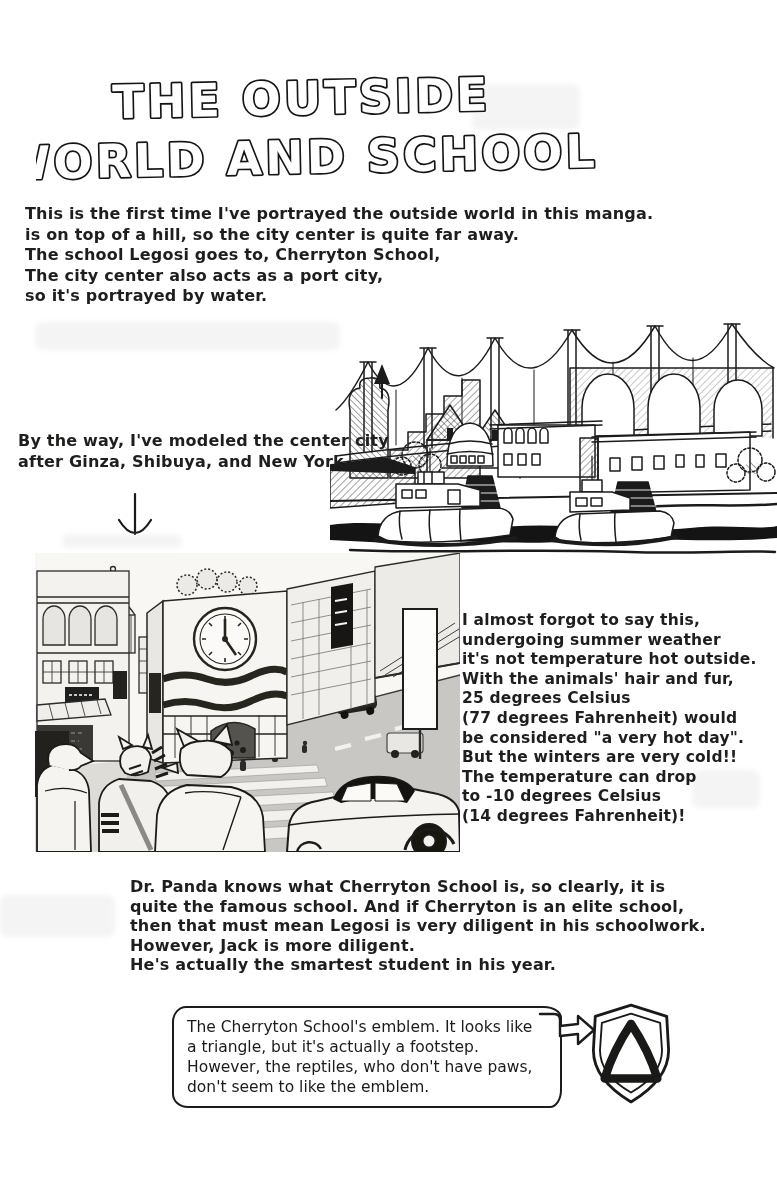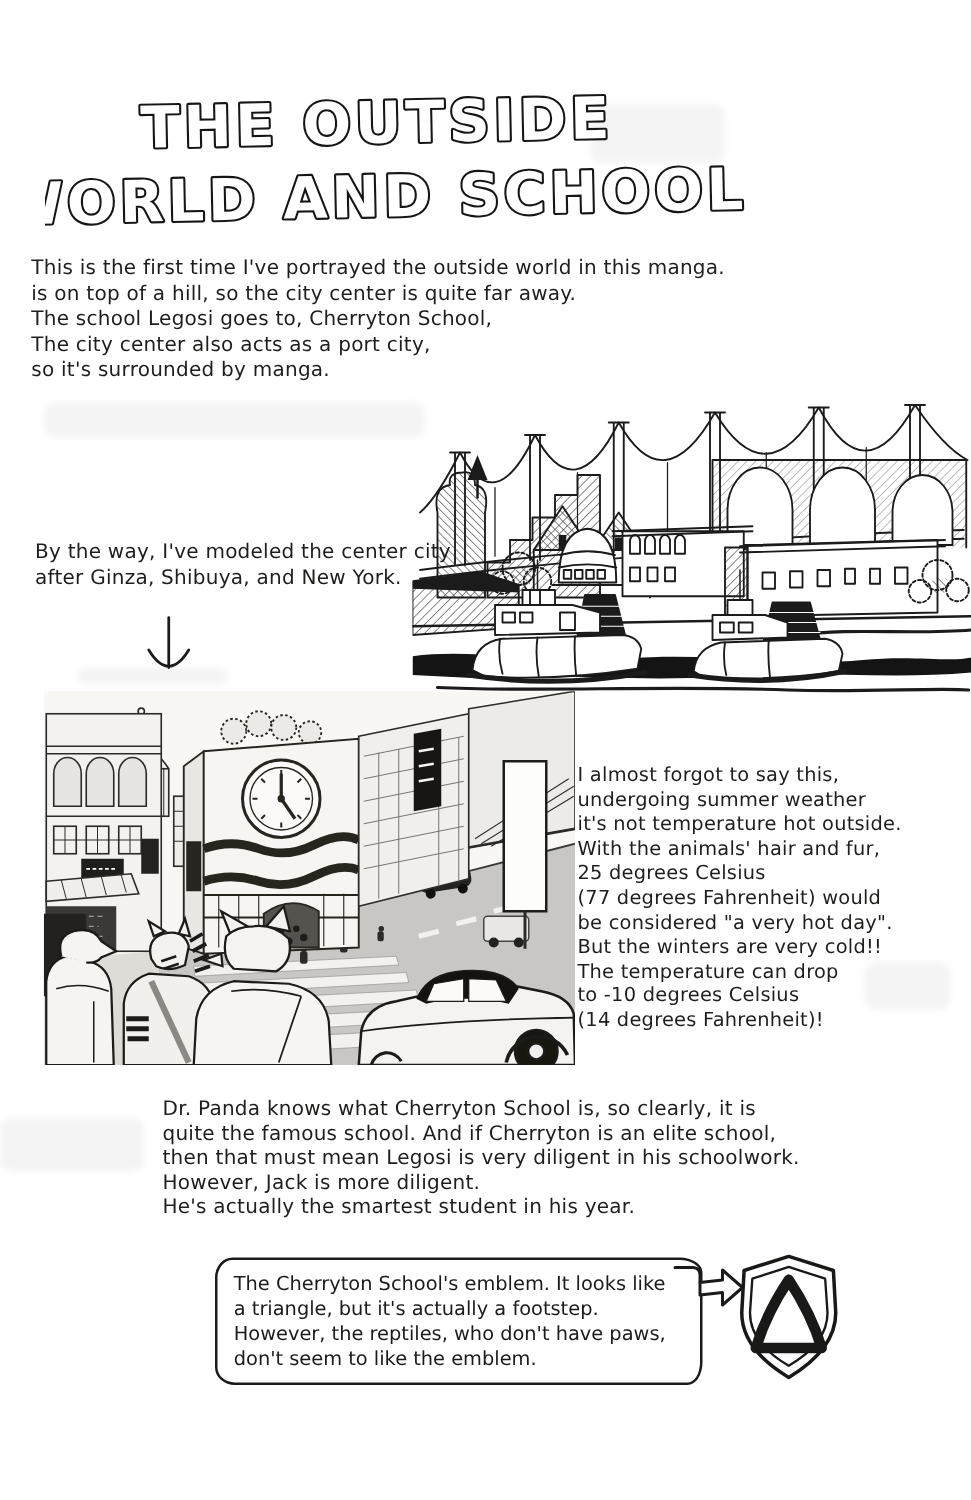--- a/index.html
+++ b/index.html
@@ -1,19 +1,19 @@
 <!DOCTYPE html>
 <html><head>
 <meta charset="utf-8">
 <style>
   html,body{margin:0;padding:0;}
   body{width:777px;height:1200px;background:#ffffff;position:relative;overflow:hidden;
        font-family:"DejaVu Sans",sans-serif;color:#1b1b1b;}
   .abs{position:absolute;}
-  .hand{font-size:16px;line-height:20.5px;letter-spacing:.2px;color:#1f1e1c;}
+  .hand{font-size:16px;line-height:20.5px;letter-spacing:.2px;color:#1f1e1c;font-weight:bold;}
   .hand div{white-space:nowrap;}
   .ghost{position:absolute;background:rgba(110,110,110,.08);filter:blur(2.5px);border-radius:8px;pointer-events:none;}
   #emblem-box{border:2.5px solid #1b1b1b;border-radius:14px 18px 12px 16px/16px 12px 18px 14px;
        padding:9px 13px;background:#fff;font-size:15.5px;line-height:20px;}
   svg text{font-family:"DejaVu Sans",sans-serif;}
 </style>
 </head>
 <body>
 
 <div>
@@ -29,21 +29,21 @@
       <text x="266" y="56">THE OUTSIDE</text>
       <text x="262" y="115">WORLD AND SCHOOL</text>
     </g>
   </svg>
 
   <div class="abs hand" style="left:25px;top:204px;">
     <div>This is the first time I've portrayed the outside world in this manga.</div>
     <div>is on top of a hill, so the city center is quite far away.</div>
     <div>The school Legosi goes to, Cherryton School,</div>
     <div>The city center also acts as a port city,</div>
-    <div>so it's surrounded by manga.</div>
+    <div>so it's portrayed by water.</div>
   </div>
 
   <svg class="abs" style="left:330px;top:240px;" width="447" height="318" viewBox="0 0 447 318">
     <defs>
       <pattern id="h1" width="5" height="5" patternUnits="userSpaceOnUse" patternTransform="rotate(45)">
         <line x1="0" y1="0" x2="0" y2="5" stroke="#2a2a2a" stroke-width="0.9"></line>
       </pattern>
       <pattern id="h2" width="4.5" height="4.5" patternUnits="userSpaceOnUse" patternTransform="rotate(-45)">
         <line x1="0" y1="0" x2="0" y2="4.5" stroke="#2a2a2a" stroke-width="0.9"></line>
       </pattern>
@@ -155,21 +155,21 @@
         <path d="M240,252 L240,272 L300,270 L300,258 L282,252 Z" fill="#ffffff"></path>
         <rect x="246" y="258" width="11" height="8"></rect>
           <rect x="261" y="258" width="11" height="8"></rect>
         <path d="M225,297 Q227,278 247,274 L330,271 Q342,273 344,283 L341,297 Q290,305 233,302 Z" fill="#ffffff"></path>
         <path d="M250,274 Q248,288 251,300 M285,272 Q284,286 286,302"></path>
         <path d="M222,300 Q285,310 346,297" stroke-width="4"></path>
       </g>
     </g>
   </svg>
 
-  <div class="abs hand" style="left:28px;top:431px;">
+  <div class="abs hand" style="left:18px;top:431px;">
     <div>By the way, I've modeled the center city</div>
     <div>after Ginza, Shibuya, and New York.</div>
   </div>
 
   <svg class="abs" style="left:113px;top:490px;" width="44" height="58" viewBox="0 0 44 58">
     <path d="M22,4 V44 M6,30 Q22,56 38,30" fill="none" stroke="#1b1b1b" stroke-width="2.2" stroke-linecap="round"></path>
   </svg>
 
   <svg class="abs" style="left:35px;top:553px;" width="425" height="299" viewBox="0 0 425 299">
     <rect x="0" y="0" width="425" height="299" fill="#f8f7f4"></rect>

